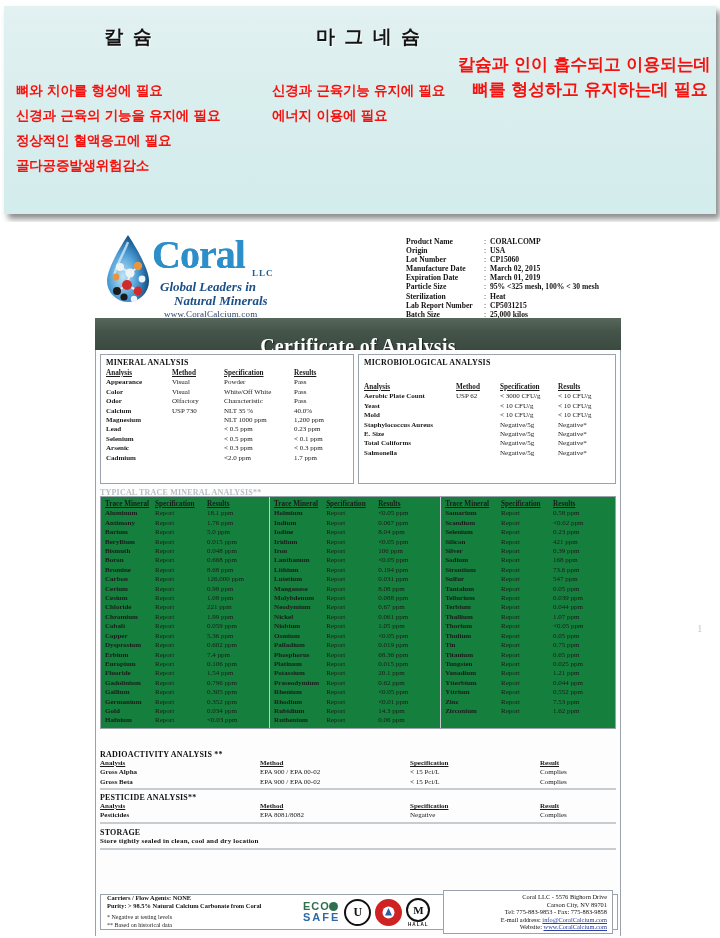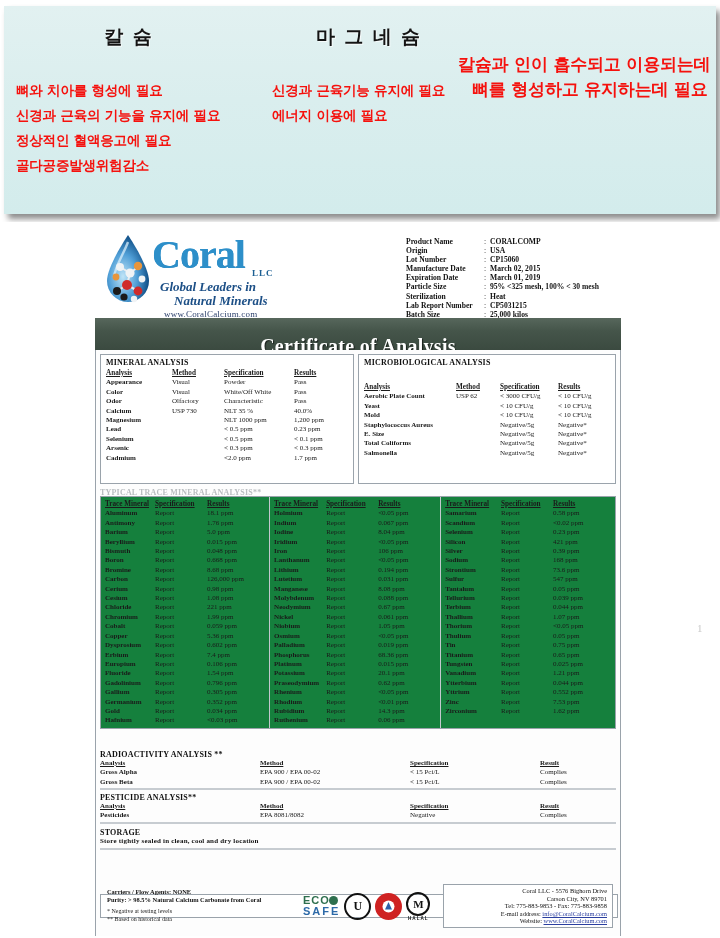--- a/index.html
+++ b/index.html
@@ -141,21 +141,21 @@
 
   
   .wide-sect{position:absolute;left:4px;width:516px;}
   .wide-sect .tbl td,.wide-sect .tbl th{font-size:7px;}
   .wide-sect .c1{width:160px;}
   .wide-sect .c2{width:150px;}
   .wide-sect .c3{width:130px;}
   .rule{height:2px;background:#c7ccd1;margin:1px 0;}
 
   
-  #footer{position:absolute;left:4px;top:544px;width:518px;height:24px;
+  #footer{position:absolute;left:4px;top:544px;width:518px;height:36px;
           border:1px solid #9aa3ab;box-sizing:border-box;background:#fff;
           display:flex;align-items:center;}
   #foot-left{width:196px;padding-left:6px;}
   .foot-ln{font-family:"Liberation Serif", serif;font-size:6.4px;font-weight:bold;
            color:#111;line-height:8px;white-space:nowrap;}
   .foot-note{font-family:"Liberation Serif", serif;font-size:6px;color:#222;
              line-height:7.6px;white-space:nowrap;}
   #foot-logos{width:140px;display:flex;align-items:center;gap:4px;}
   #eco{font-family:"Liberation Sans", sans-serif;font-weight:bold;font-size:11px;
        color:#2e6f4e;line-height:11px;letter-spacing:1px;}

